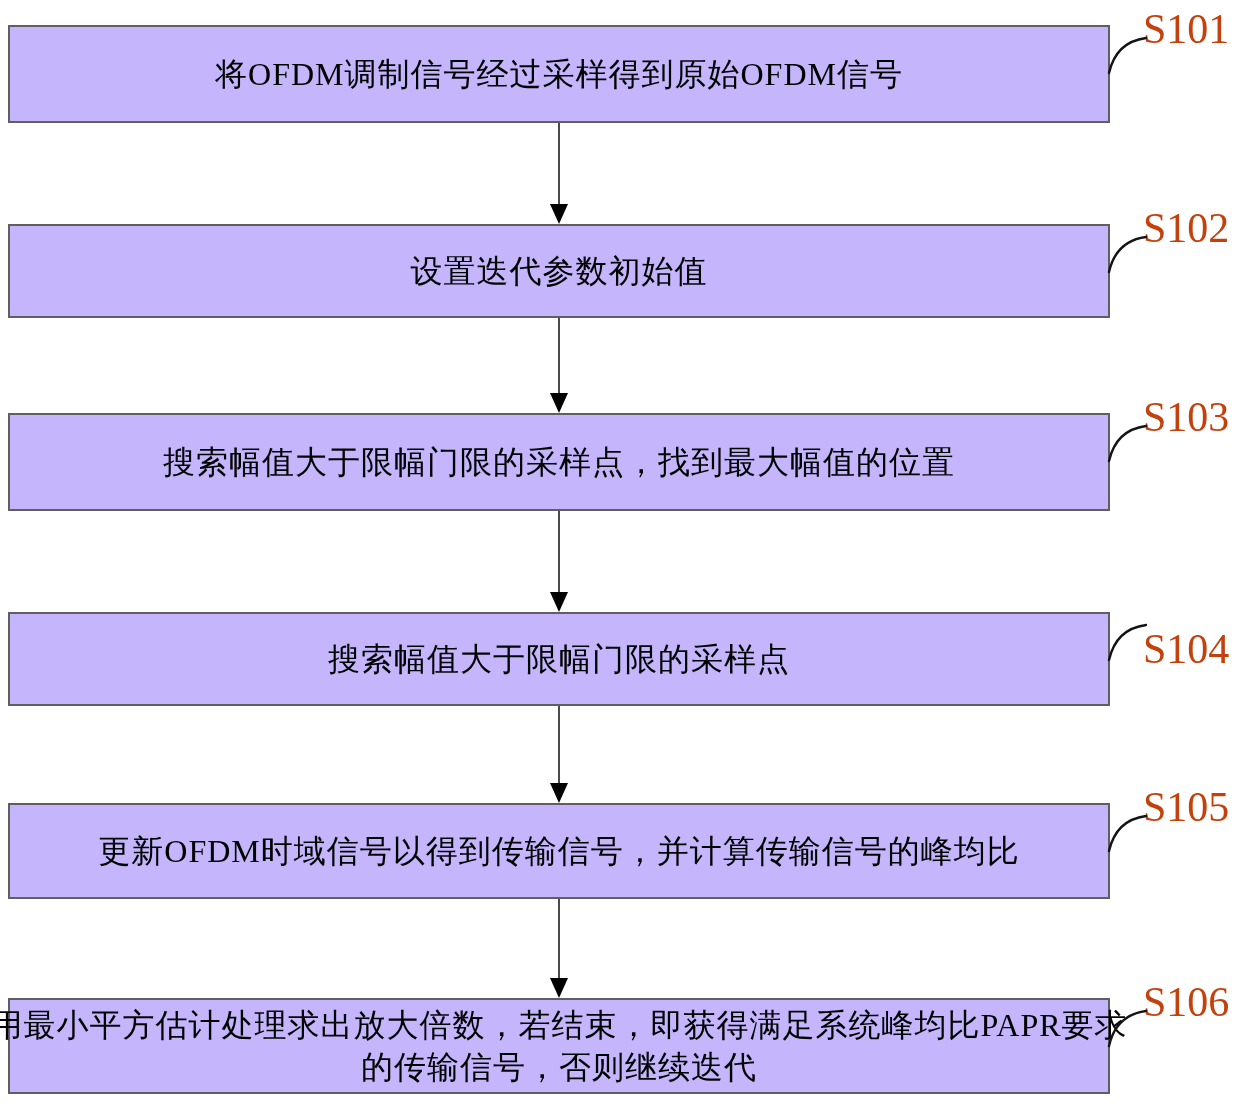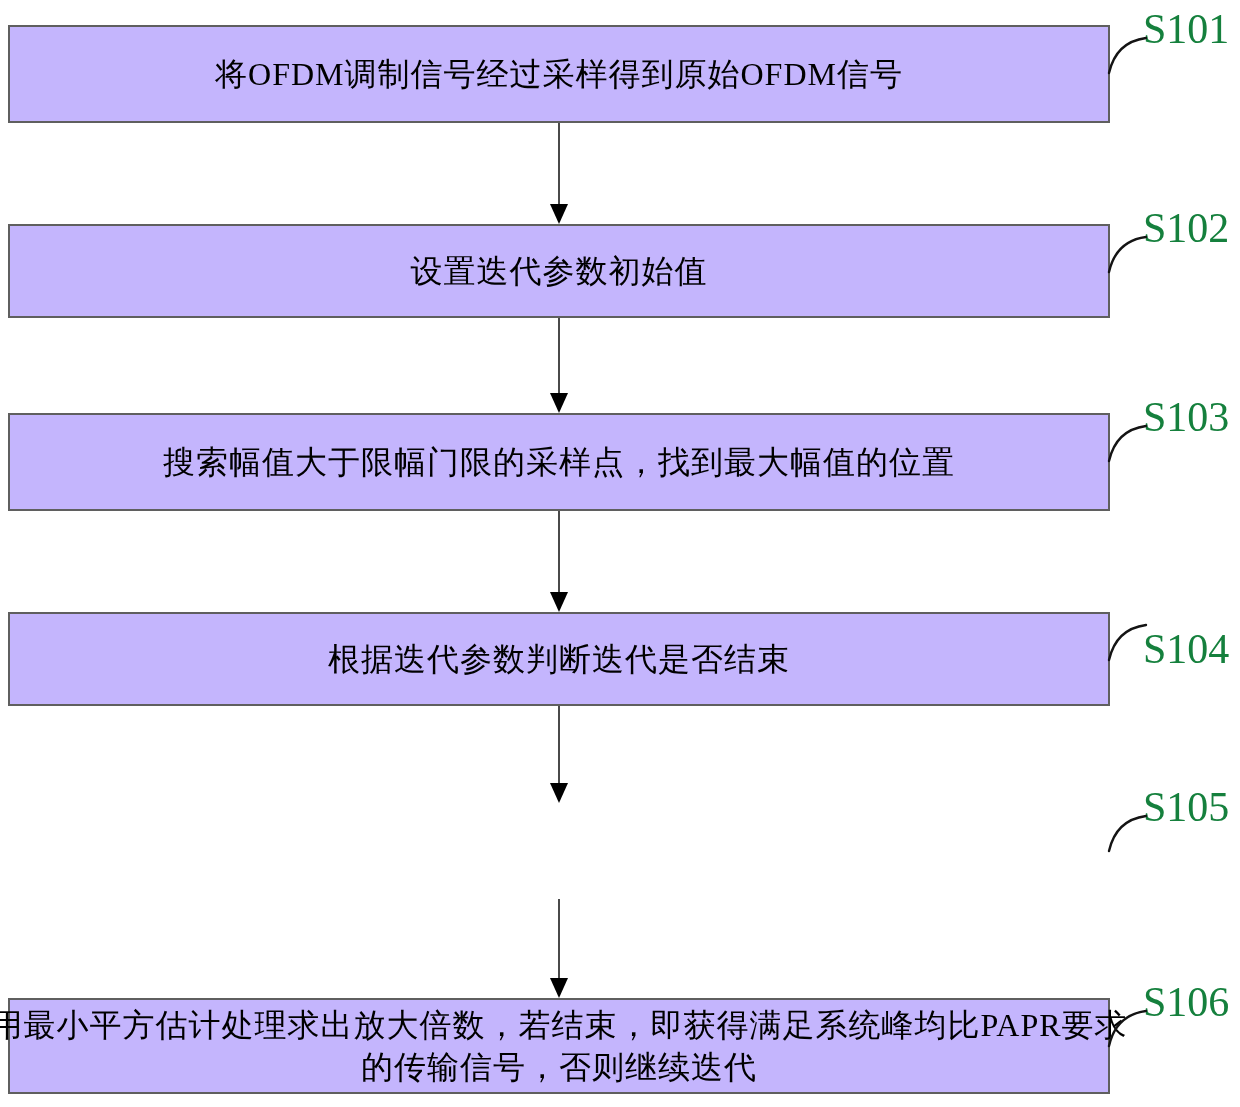--- a/index.html
+++ b/index.html
@@ -63,21 +63,21 @@
   .al3 { top: 511px; height: 82px; }  .ah3 { top: 592px; }
   .al4 { top: 706px; height: 78px; }  .ah4 { top: 783px; }
   .al5 { top: 899px; height: 80px; }  .ah5 { top: 978px; }
   
   .step-label {
     position: absolute;
     left: 1143px;
     font-size: 42px;
     line-height: 44px;
     font-family: "Liberation Serif", "DejaVu Serif", serif;
-    color: #15803d;
+    color: #c2410c;
     white-space: nowrap;
   }
   .label1 { top: 7px; }
   .label2 { top: 206px; }
   .label3 { top: 395px; }
   .label4 { top: 627px; }
   .label5 { top: 785px; }
   .label6 { top: 980px; }
   
   .leader {
@@ -131,30 +131,33 @@
   </div>
   <div class="step-label label3">S103</div>
   <svg class="leader leader3" viewBox="0 0 45 75">
     <path d="M41,33 Q11,37 4,68"></path>
   </svg>
 
   <div class="arrow-line al3"></div>
   <div class="arrow-head ah3"></div>
 
   <div class="step-box box4">
-    <div class="box-line">根据迭代参数判断迭代是否结束</div>
+    <div class="box-line">搜索幅值大于限幅门限的采样点</div>
   </div>
   <div class="step-label label4">S104</div>
   <svg class="leader leader4" viewBox="0 0 45 75">
     <path d="M41,33 Q11,37 4,68"></path>
   </svg>
 
   <div class="arrow-line al4"></div>
   <div class="arrow-head ah4"></div>
 
+  <div class="step-box box5">
+    <div class="box-line">更新OFDM时域信号以得到传输信号，并计算传输信号的峰均比</div>
+  </div>
   <div class="step-label label5">S105</div>
   <svg class="leader leader5" viewBox="0 0 45 75">
     <path d="M41,33 Q11,37 4,68"></path>
   </svg>
 
   <div class="arrow-line al5"></div>
   <div class="arrow-head ah5"></div>
 
   <div class="step-box box6">
     <div class="box-line">用最小平方估计处理求出放大倍数，若结束，即获得满足系统峰均比PAPR要求</div>

